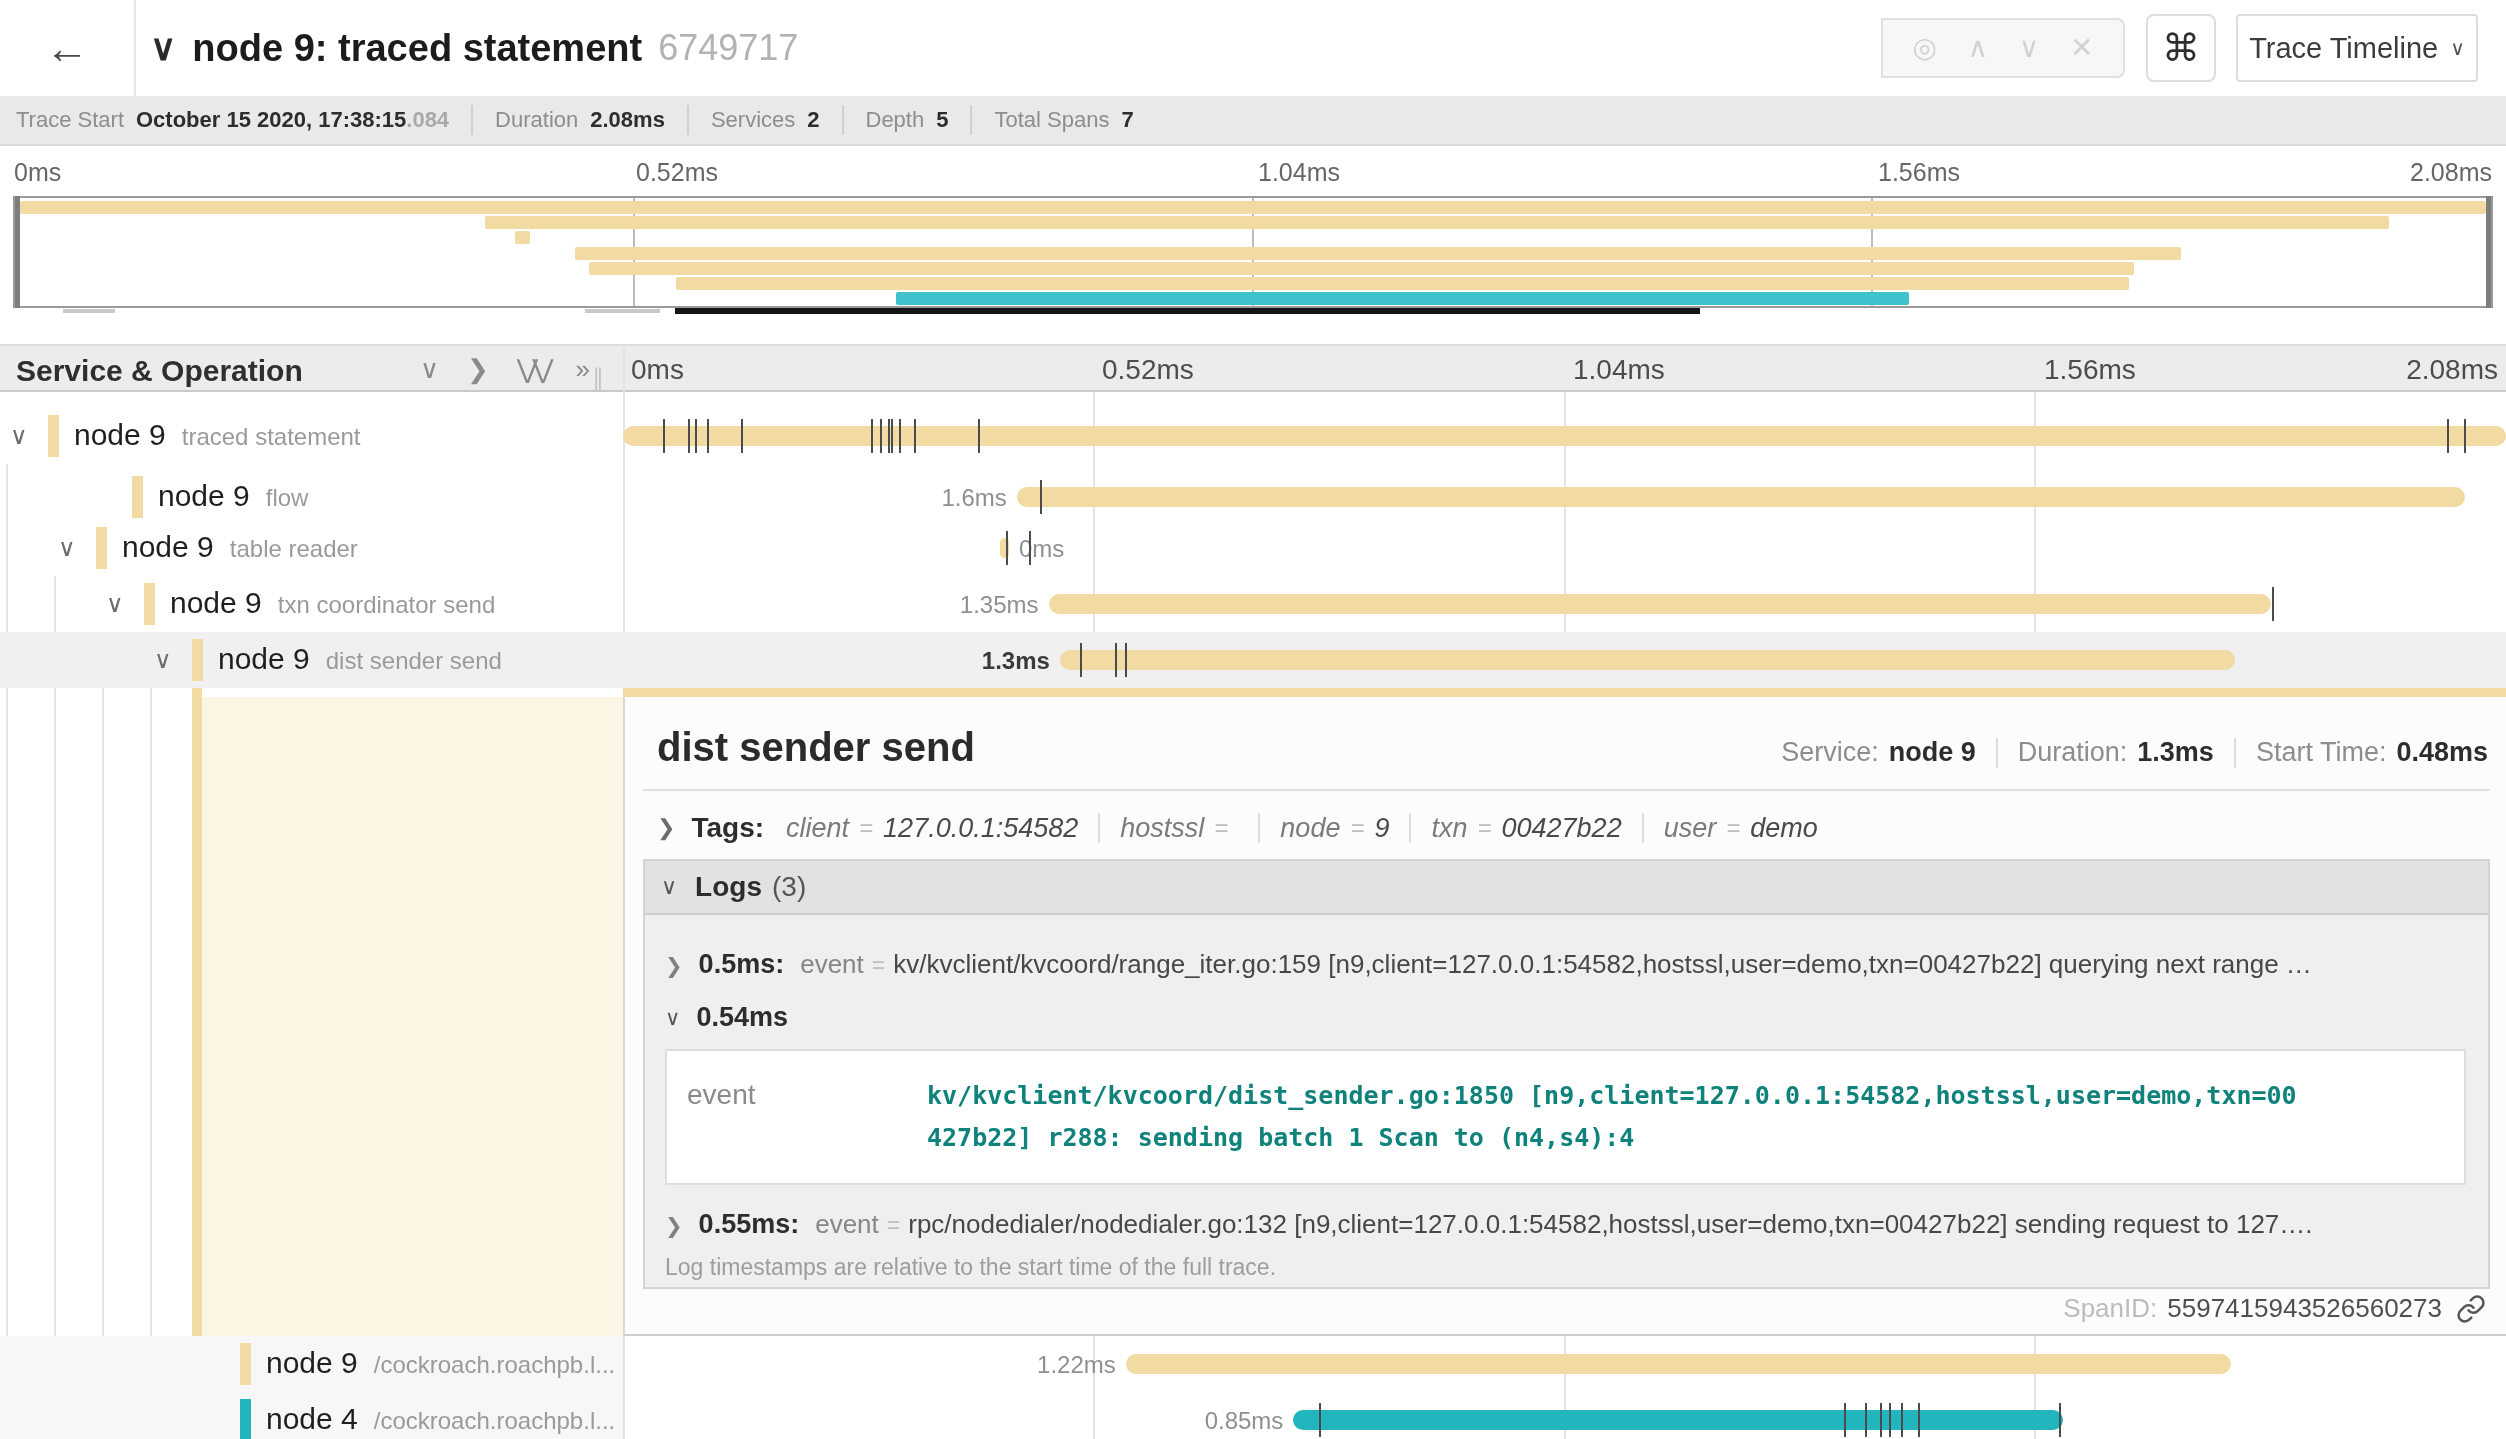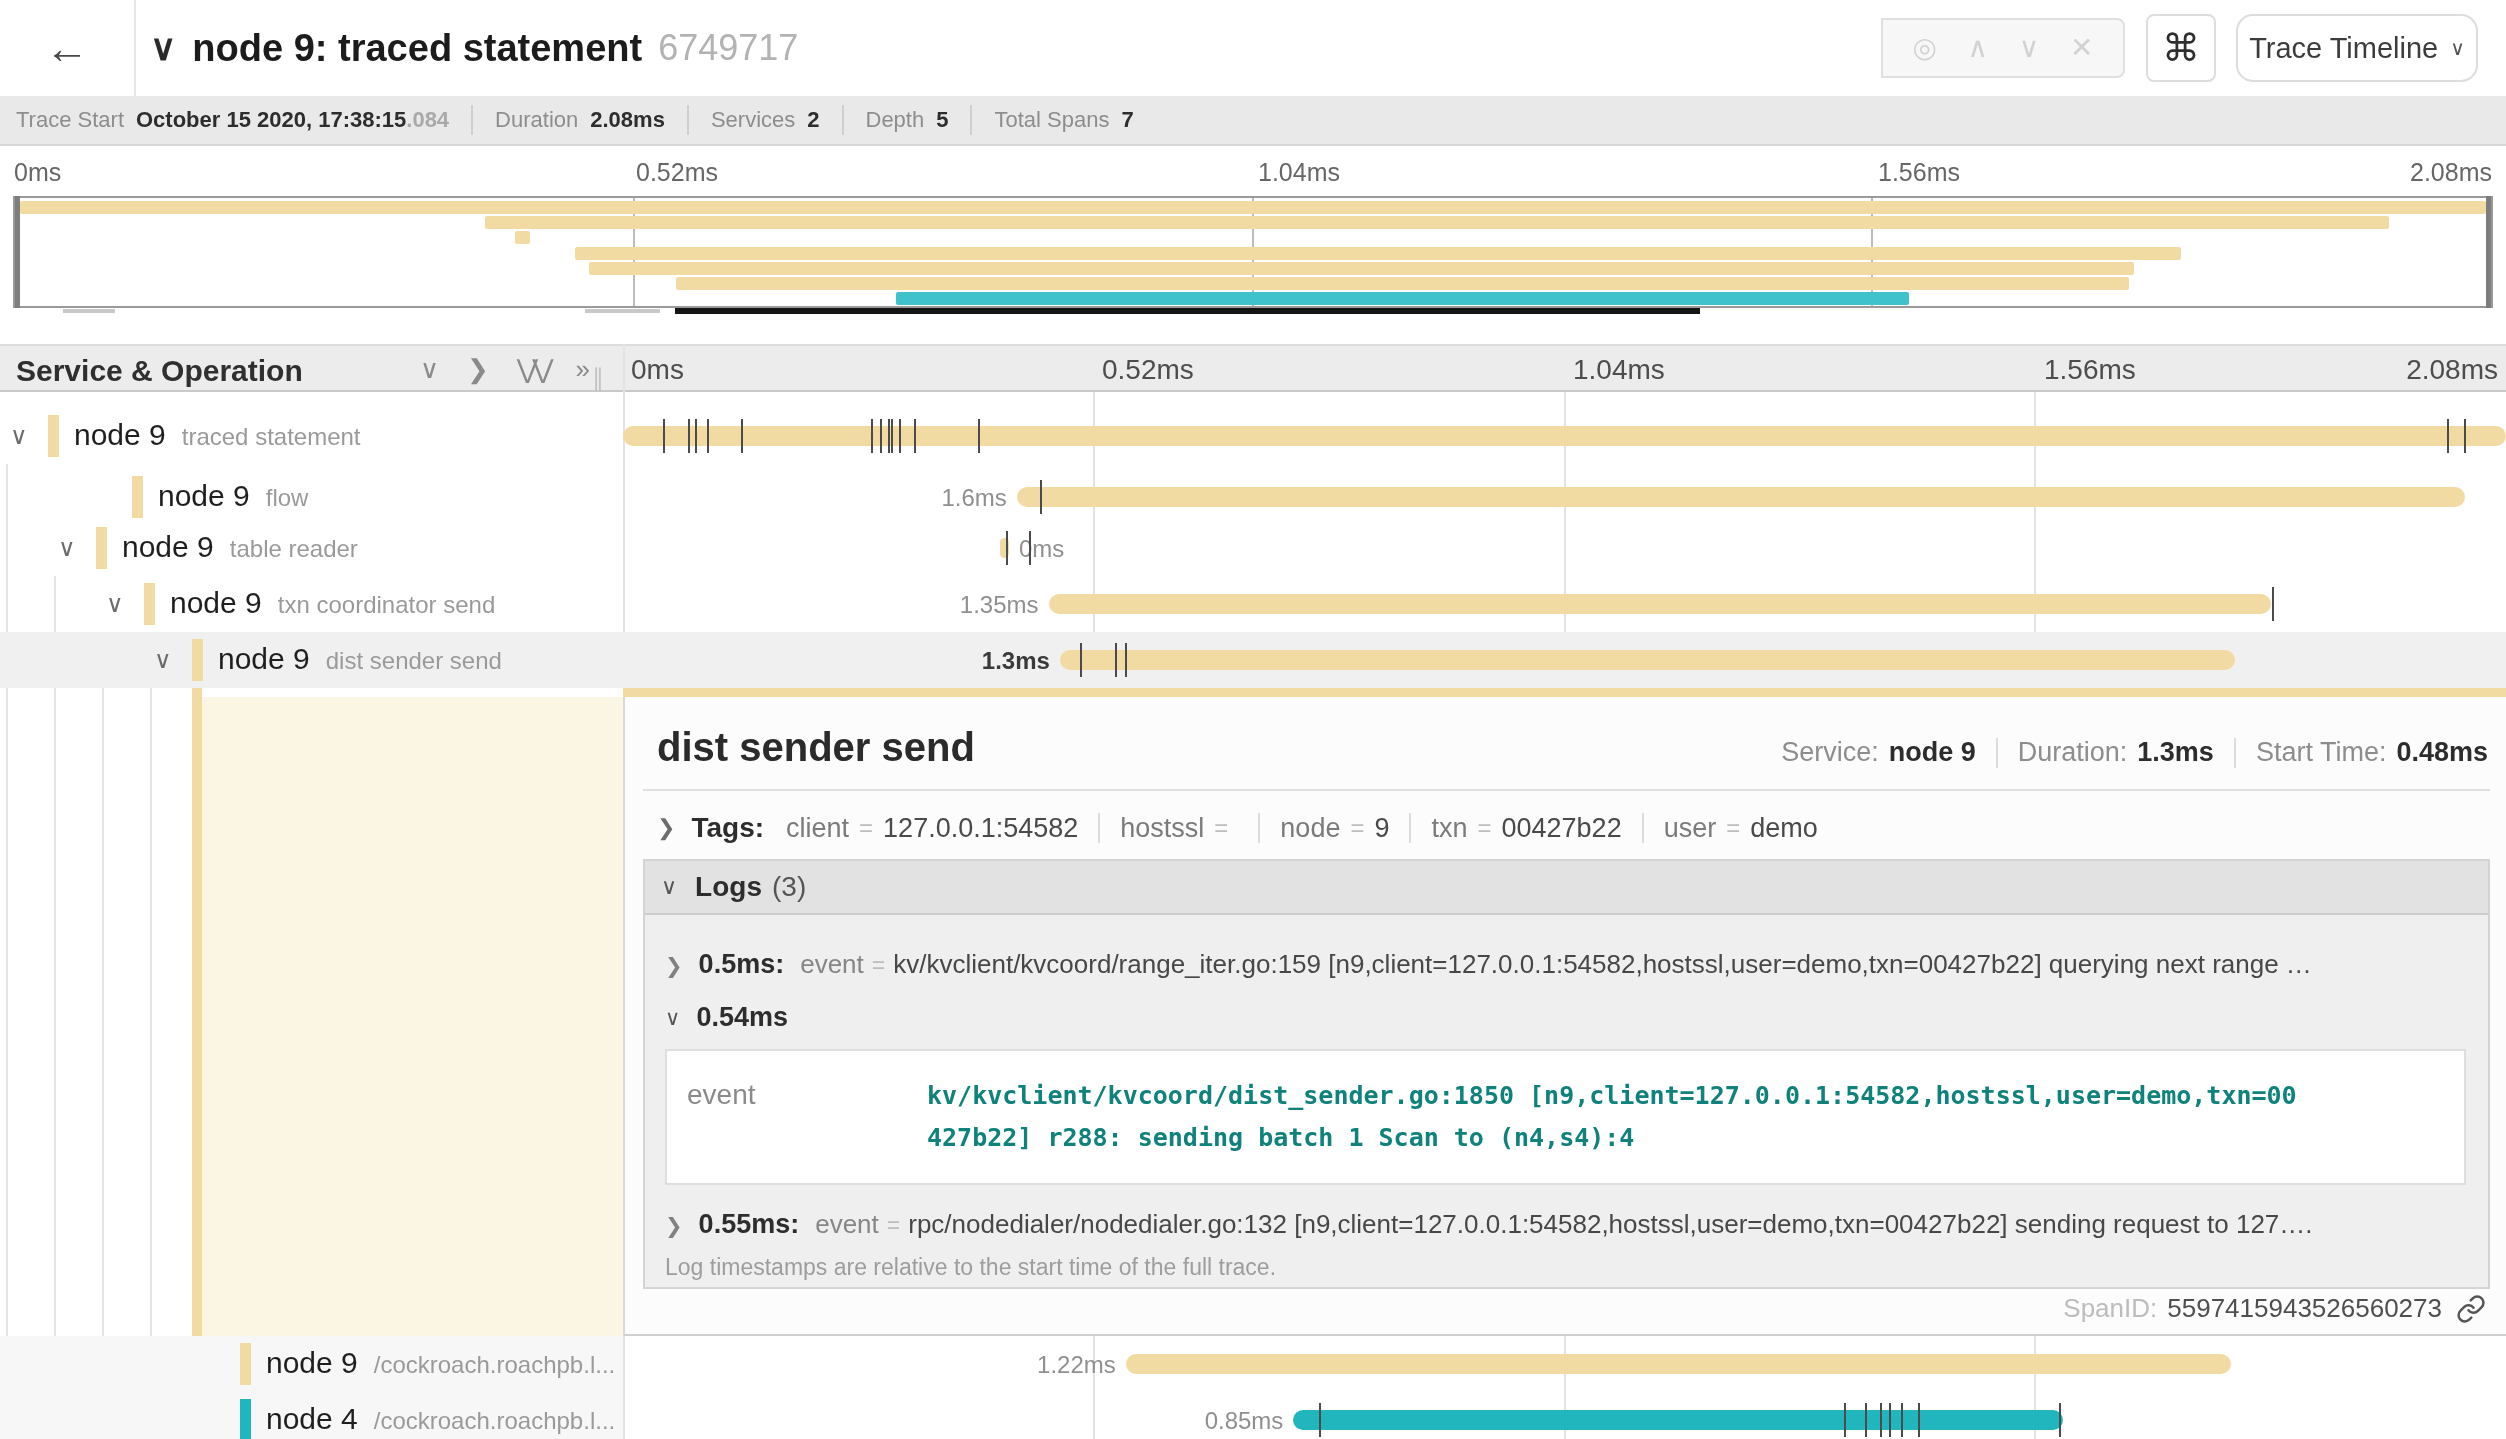--- a/index.html
+++ b/index.html
@@ -23,21 +23,21 @@
                 font-family:"Liberation Sans", sans-serif; }
   .find-input::placeholder { color:#c4c4c4; }
   .find-suffix { position:absolute; left:1881px; top:18px; width:244px; height:60px; background:#f7f7f7;
                  border:2px solid #e0e0e0; border-radius:0 8px 8px 0; display:flex; align-items:center;
                  justify-content:space-around; padding:0 14px; }
   .fs-icon { color:#d2d2d2; font-size:28px; line-height:1; }
   .kbd-btn { position:absolute; left:2146px; top:14px; width:70px; height:68px; background:#fff;
              border:2px solid #ddd; border-radius:8px; display:flex; align-items:center; justify-content:center;
              font-size:38px; color:#2e2e2e; }
   .view-btn { position:absolute; left:2236px; top:14px; width:242px; height:68px; background:#fff;
-              border:2px solid #ddd; border-radius:17px; display:flex; align-items:center; justify-content:center;
+              border:2px solid #ddd; border-radius:4px; display:flex; align-items:center; justify-content:center;
               font-size:29px; color:#3c3c3c; gap:12px; }
   .view-btn .chev { font-size:20px; color:#555; }
 
   
   .summary { position:absolute; left:0; top:96px; width:2506px; height:50px; background:#e9e9e9;
              border-bottom:2px solid #d8d8d8; display:flex; align-items:center; padding-left:16px; }
   .sum-item { display:flex; align-items:center; font-size:22px; }
   .sum-label { color:#8d8d8d; margin-right:12px; }
   .sum-value { color:#2d2d2d; font-weight:700; }
   .sum-suffix { color:#a9a9a9; font-weight:700; }
@@ -93,21 +93,21 @@
             border-left:2px solid #d9d9d9; border-bottom:2px solid #cfcfcf; }
   .det-title { position:absolute; left:32px; top:28px; font-size:40px; font-weight:700; color:#2b2b2b; }
   .det-meta { position:absolute; right:18px; top:40px; display:flex; align-items:center; font-size:27px; }
   .det-meta .m-label { color:#8d8d8d; margin-right:10px; }
   .det-meta .m-value { color:#2d2d2d; font-weight:700; }
   .det-meta .m-sep { width:2px; height:30px; background:#dcdcdc; margin:0 20px; }
   .det-div { position:absolute; left:18px; top:92px; width:1847px; height:2px; background:#e0e0e0; }
   .tags-row { position:absolute; left:32px; top:106px; height:50px; display:flex; align-items:center; font-size:27px; }
   .tags-chev { color:#6d6d6d; font-size:22px; margin-right:16px; }
   .tags-title { font-weight:700; color:#2d2d2d; margin-right:22px; font-size:28px; }
-  .tag-item { display:flex; align-items:center; white-space:nowrap; }
+  .tag-item { display:flex; align-items:center; white-space:nowrap;font-style:italic; }
   .tag-key { color:#7b7b7b; }
   .tag-eq { color:#bdbdbd; margin:0 10px; font-size:24px; }
   .tag-val { color:#4a4a4a; }
   .tag-sep { width:2px; height:30px; background:#dcdcdc; margin:0 20px; }
 
   .logs-box { position:absolute; left:18px; top:162px; width:1847px; height:430px; border:2px solid #d4d4d4; }
   .logs-head { height:54px; background:#e2e2e2; border-bottom:2px solid #cdcdcd; display:flex; align-items:center;
                padding-left:16px; font-size:28px; }
   .logs-head .chev { color:#555; font-size:22px; margin-right:18px; }
   .logs-head .lbl { font-weight:700; color:#2d2d2d; margin-right:10px; }

